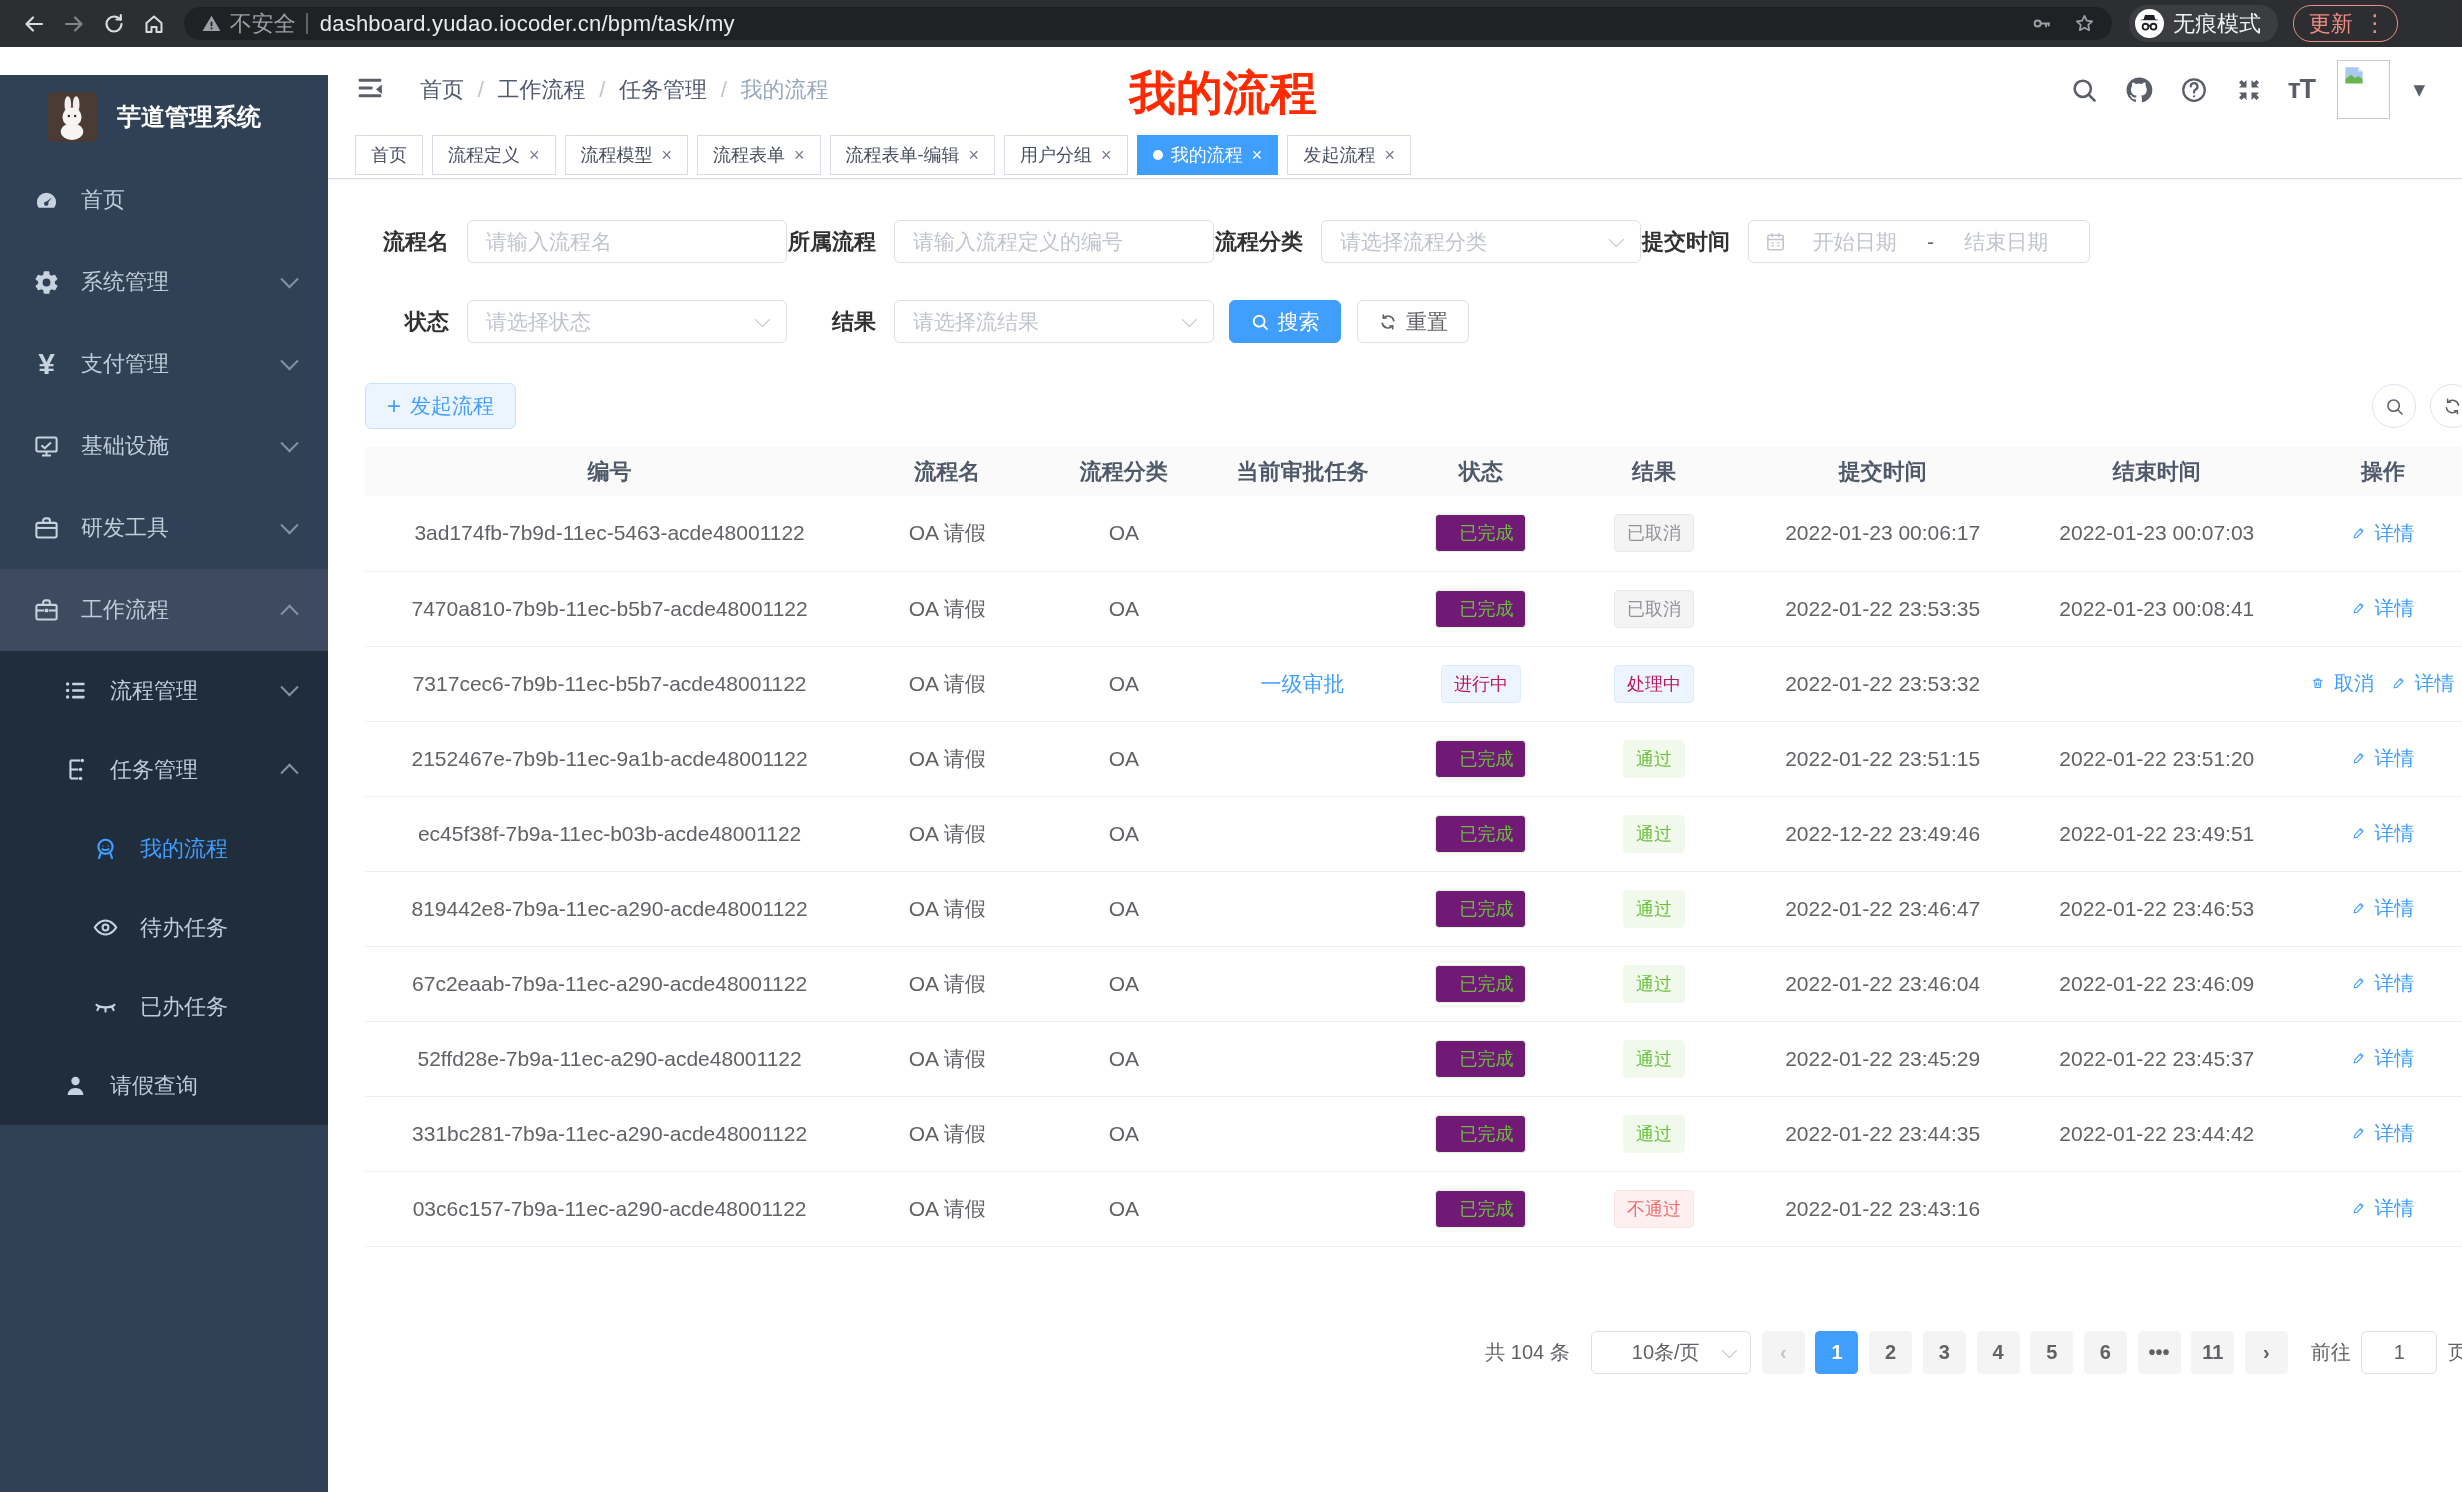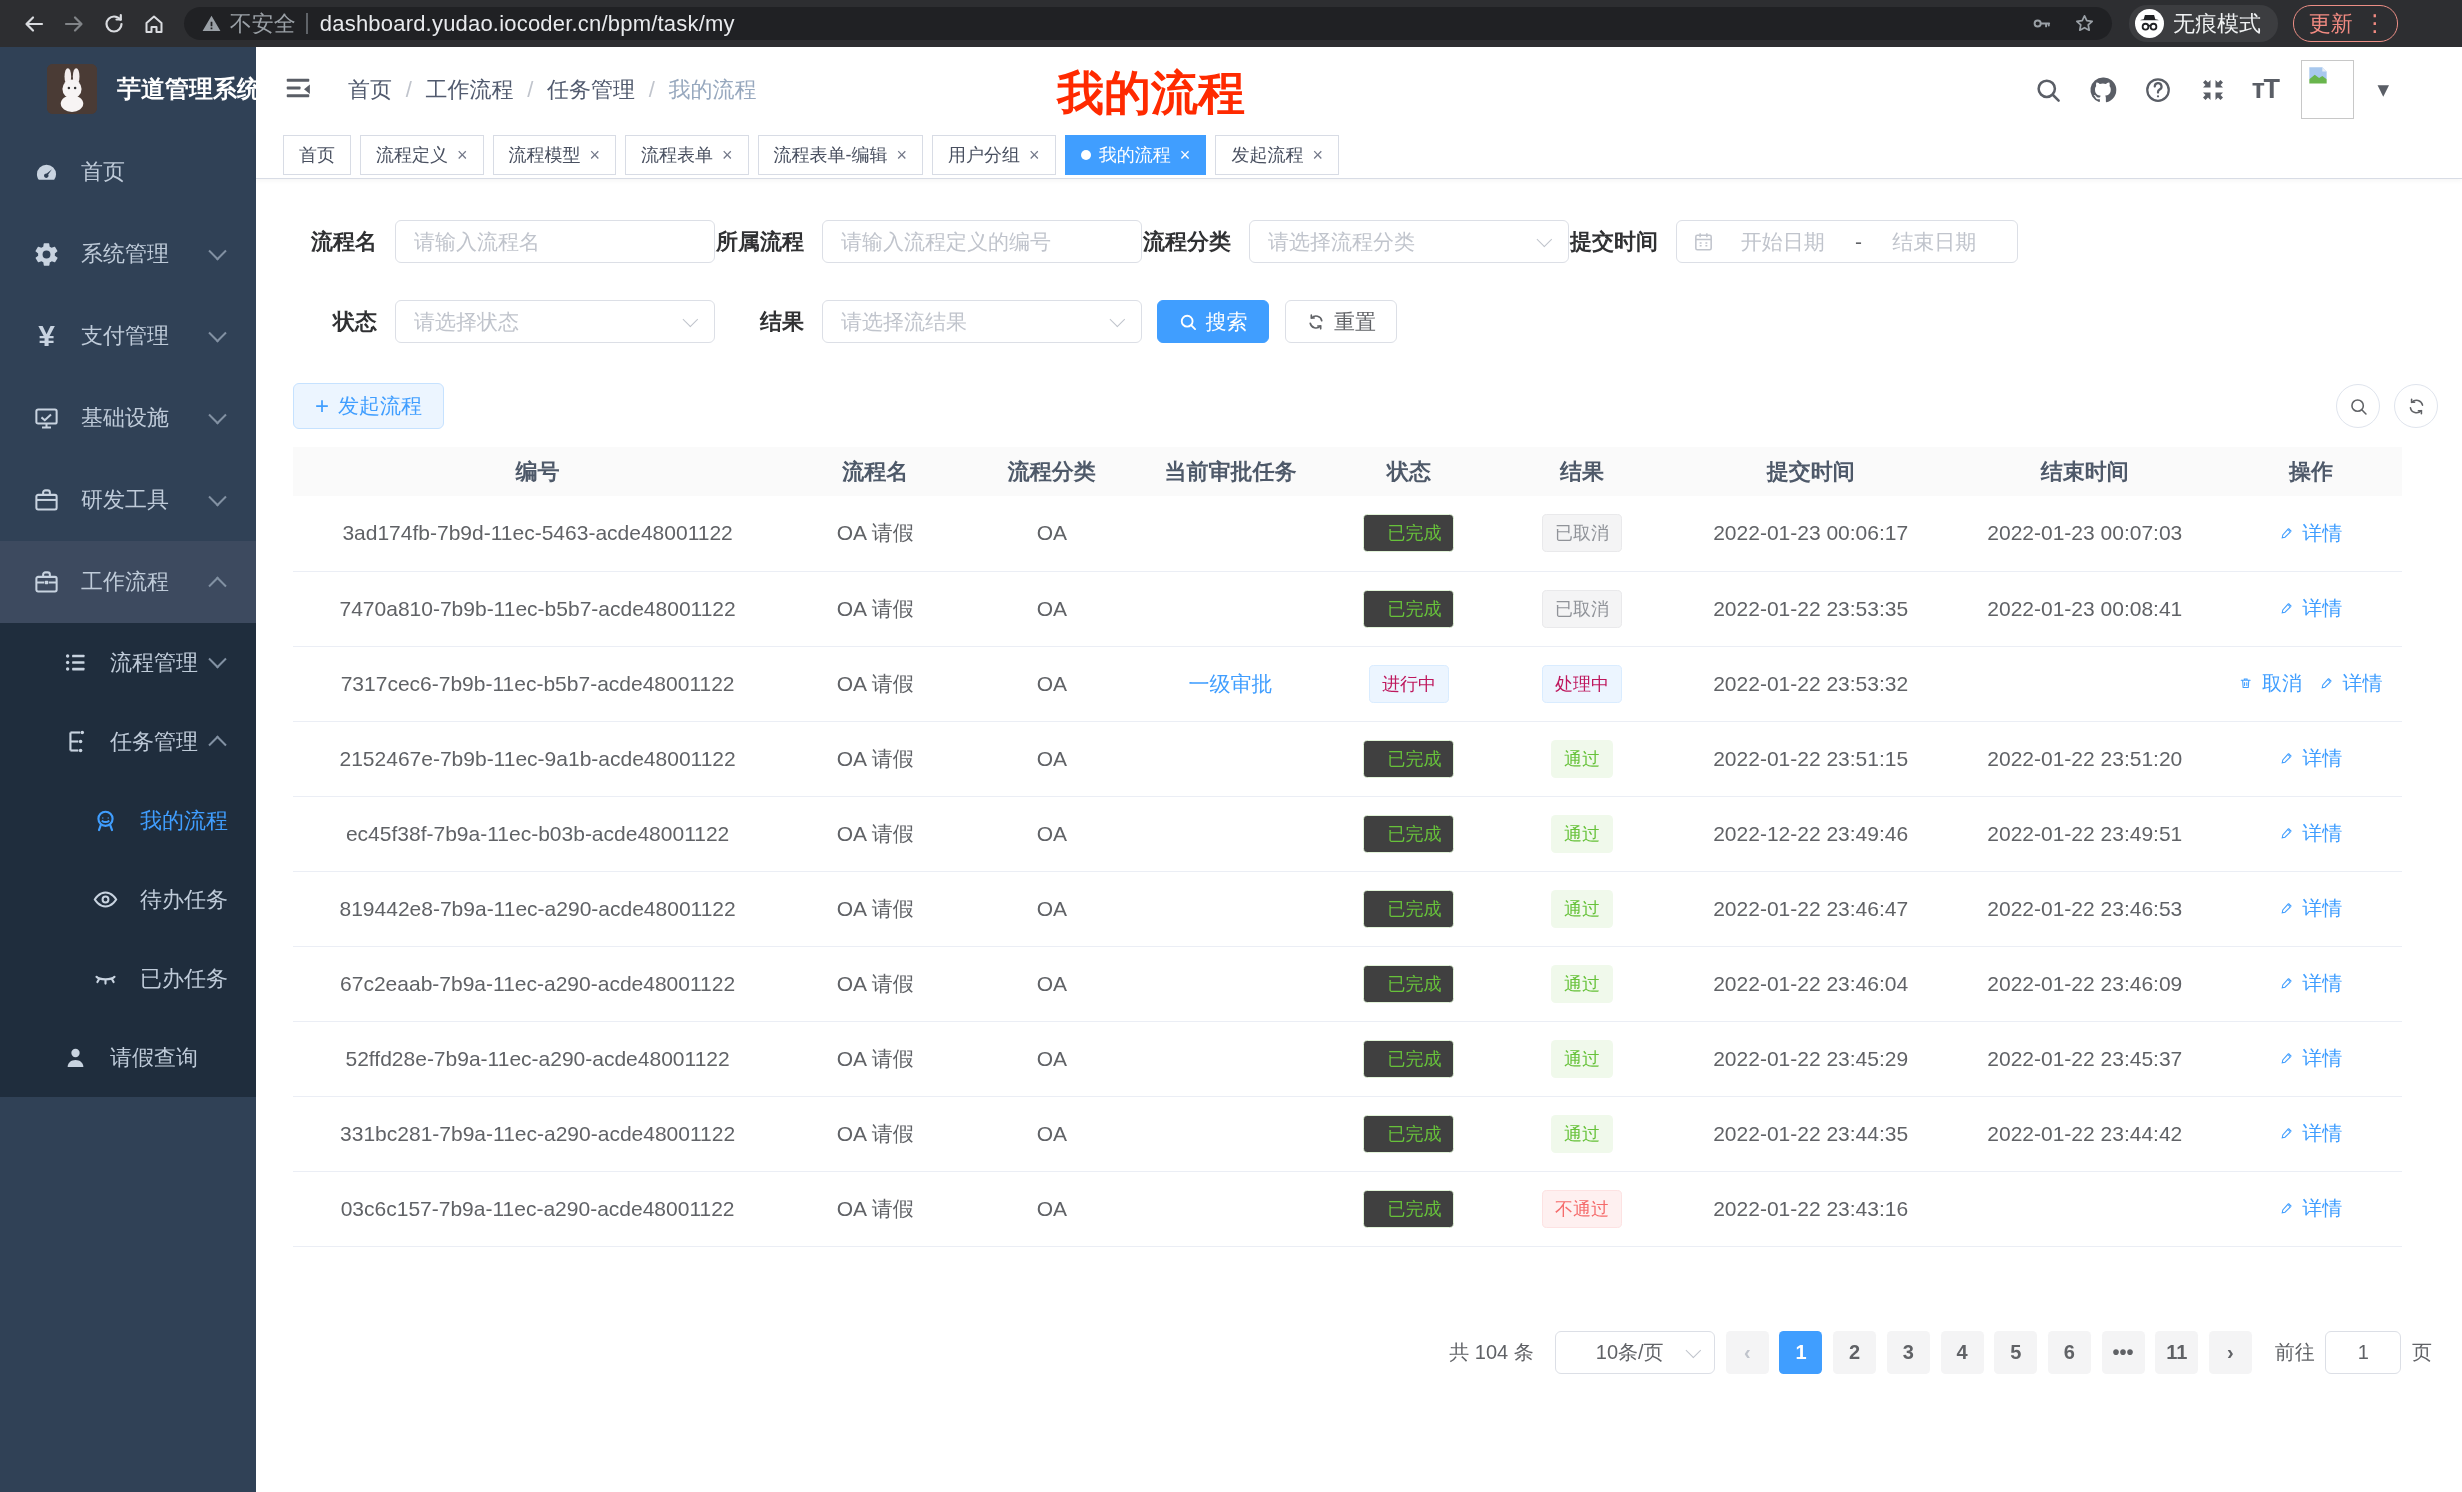--- a/index.html
+++ b/index.html
@@ -21,21 +21,21 @@
   .incognito-chip svg { width:29px; height:29px; }
   .incognito-chip span { color:#f1f3f4; font-size:22px; margin-left:9px; }
   .update-btn { margin-left:15px; height:37px; border:1.5px solid #ec8e85; border-radius:18px; display:flex; align-items:center; padding:0 10.7px 0 15px; flex:0 0 auto; }
   .update-btn .upd-label { color:#f28b82; font-size:22px; }
   .update-btn .dots { color:#f28b82; font-size:23px; margin-left:10.7px; letter-spacing:0; line-height:1; }
 
   
   .app { display:flex; height:1446px; }
 
   
-  .sidebar { width:256px; background:#304156; flex:0 0 auto; display:flex; flex-direction:column; }
+  .sidebar { width:328px; background:#304156; flex:0 0 auto; display:flex; flex-direction:column;margin-top:28px; }
   .logo-row { height:84px; display:flex; align-items:center; padding-left:47px; }
   .logo-img { width:50px; height:50px; border-radius:6px; background:#4a3b35; overflow:hidden; flex:0 0 auto; }
   .logo-img svg { width:100%; height:100%; }
   .logo-title { color:#fff; font-size:24px; font-weight:700; margin-left:20px; white-space:nowrap; }
   .menu-item { height:82px; display:flex; align-items:center; padding-right:32px; cursor:pointer; }
   .menu-item .mi-icon { width:29px; height:29px; color:#c8d3e0; flex:0 0 auto; display:flex; align-items:center; justify-content:center; }
   .mi-icon svg { width:27px; height:27px; }
   .mi-icon .yen { font-size:30px; font-weight:700; line-height:1; }
   .menu-item .mi-label { color:#bfcbd9; font-size:22px; margin-left:20px; flex:1 1 auto; white-space:nowrap; }
   .menu-item.lvl1 { padding-left:32px; }
@@ -101,21 +101,21 @@
   .toolbar-right { margin-left:auto; display:flex; gap:13.7px; }
   .circle-btn { width:44px; height:44px; border-radius:50%; border:1.5px solid #dfe4ed; background:#fff; display:flex; align-items:center; justify-content:center; color:#606266; cursor:pointer; }
   .circle-btn svg { width:21px; height:21px; }
 
   
   table.grid { margin-top:18px; width:2109px; border-collapse:collapse; table-layout:fixed; }
   table.grid th { height:49px; background:#fafafa; color:#4e5969; font-size:22px; font-weight:700; text-align:center; }
   table.grid td { height:75px; text-align:center; font-size:21px; color:#606266; border-bottom:1.5px solid #ebeef5; white-space:nowrap; overflow:hidden; }
   .cell-link { color:#409eff; cursor:pointer; }
   .tag { display:inline-block; font-size:18px; line-height:1; padding:9px 12px; border-radius:4.6px; border:1.5px solid transparent; }
-  .tag-success { background:#404040; color:#67c23a; border-color:#e1f3d8;padding-left:23px; }
+  .tag-success { background:#701a75; color:#67c23a; border-color:#e1f3d8;padding-left:23px; }
   .tag-success-nb { background:#f0f9eb; color:#67c23a; }
   .tag-info { background:#f4f4f5; color:#909399; border-color:#e9e9eb; }
   .tag-primary { background:#ecf5ff; color:#be185d; border-color:#d9ecff; }
   .tag-danger { background:#fef0f0; color:#f56c6c; border-color:#fde2e2; }
   .action-link { color:#409eff; font-size:20px; display:inline-flex; align-items:center; margin:0 9px; cursor:pointer; }
   .action-link svg { width:18px; height:18px; margin-right:4.6px; }
 
   
   .pagination { margin-top:84px; display:flex; align-items:center; justify-content:flex-end; gap:10.7px; padding-right:6px; }
   .pg-total { font-size:20px; color:#606266; margin-right:10.7px; }

